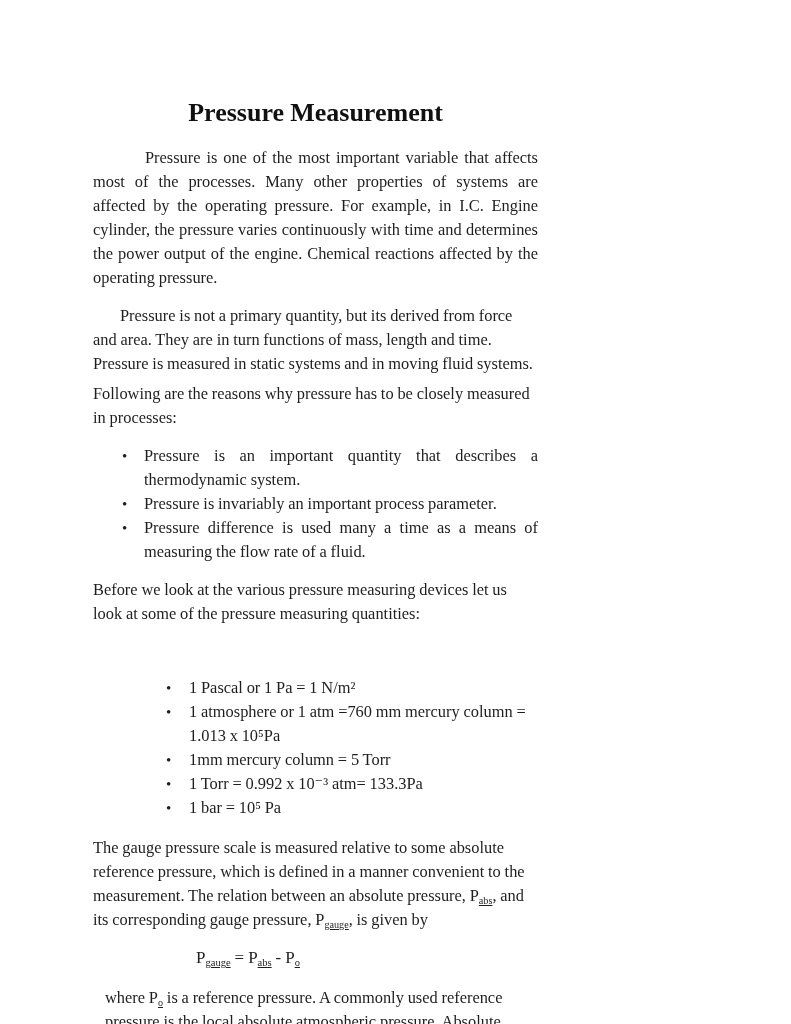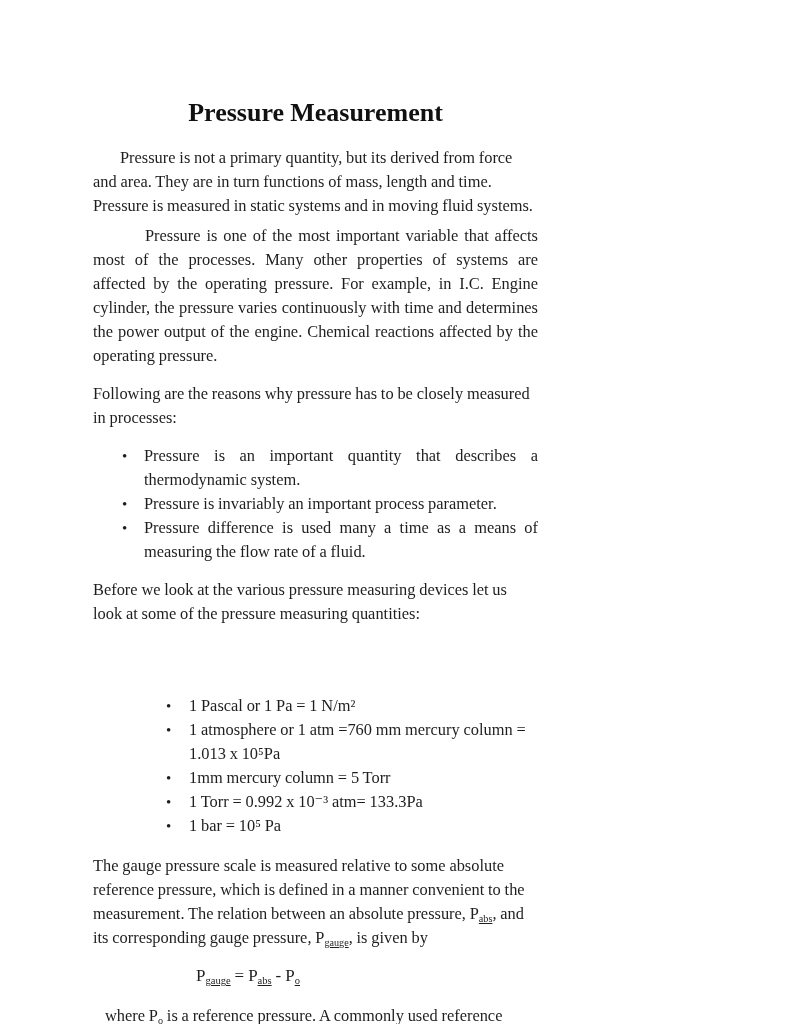--- a/index.html
+++ b/index.html
@@ -27,21 +27,21 @@
     line-height: 34px;
     font-weight: bold;
     text-align: center;
     color: #111111;
   }
   p.para { margin: 0 0 14px 0; }
   p.justify { text-align: justify; }
   p.indent-lg { text-indent: 52px; }
   p.indent-sm { text-indent: 27px; }
   p.mb-xs { margin-bottom: 6px; }
-  p.mb-lg { margin-bottom: 68px; }
+  p.mb-lg { margin-bottom: 50px; }
   ul.list {
     list-style: none;
     margin: 0 0 14px 0;
     padding: 0;
   }
   ul.list li {
     display: flex;
     align-items: flex-start;
   }
   ul.list-reasons { margin-left: 29px; margin-bottom: 14px; }
@@ -68,23 +68,23 @@
   }
   p.where-para { margin: 12px; }
 </style>
 </head>
 <body>
 
 <div class="page">
 
   <h1 class="title">Pressure Measurement</h1>
 
+  <p class="para justify indent-lg">Pressure is one of the most important variable that affects most of the processes. Many other properties of systems are affected by the operating pressure. For example, in I.C. Engine cylinder, the pressure varies continuously with time and determines the power output of the engine. Chemical reactions affected by the operating pressure.</p>
+
   <p class="para indent-sm mb-xs">Pressure is not a primary quantity, but its derived from force and area. They are in turn functions of mass, length and time. Pressure is measured in static systems and in moving fluid systems.</p>
-
-  <p class="para justify indent-lg">Pressure is one of the most important variable that affects most of the processes. Many other properties of systems are affected by the operating pressure. For example, in I.C. Engine cylinder, the pressure varies continuously with time and determines the power output of the engine. Chemical reactions affected by the operating pressure.</p>
 
   <p class="para">Following are the reasons why pressure has to be closely measured in processes:</p>
 
   <ul class="list list-reasons">
     <li>
       <span class="bullet">•</span>
       <span class="li-text">Pressure is an important quantity that describes a thermodynamic system.</span>
     </li>
     <li>
       <span class="bullet">•</span>

